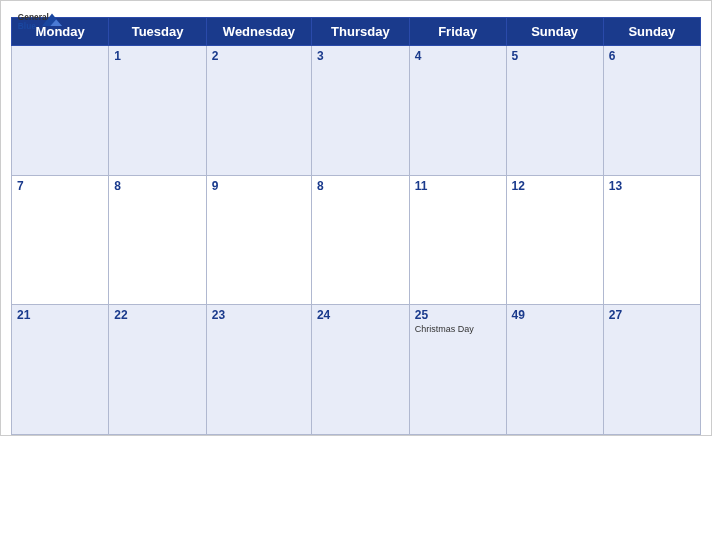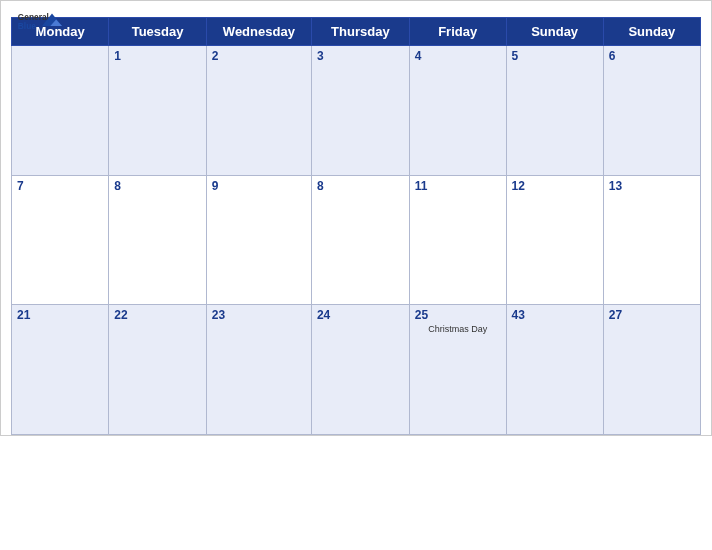--- a/index.html
+++ b/index.html
@@ -83,21 +83,20 @@
       display: block;
     }
     .day-num.empty {
       color: transparent;
     }
     .holiday-label {
       font-size: 9px;
       color: #333;
       margin-top: 2px;
       display: block;
-      text-align: center;
     }
     tbody tr:nth-child(odd) td {
       background: #e8ecf8;
     }
     tbody tr:nth-child(even) td {
       background: #fff;
     }
   </style>
 </head>
 <body>
@@ -187,21 +186,21 @@
             <span class="day-num">23</span>
           </td>
           <td>
             <span class="day-num">24</span>
           </td>
           <td>
             <span class="day-num">25</span>
             <span class="holiday-label">Christmas Day</span>
           </td>
           <td>
-            <span class="day-num">43</span>
+            <span class="day-num">49</span>
           </td>
           <td>
             <span class="day-num">27</span>
           </td>
         </tr>
       </tbody>
   </table>
 </div>
 
 </body></html>

